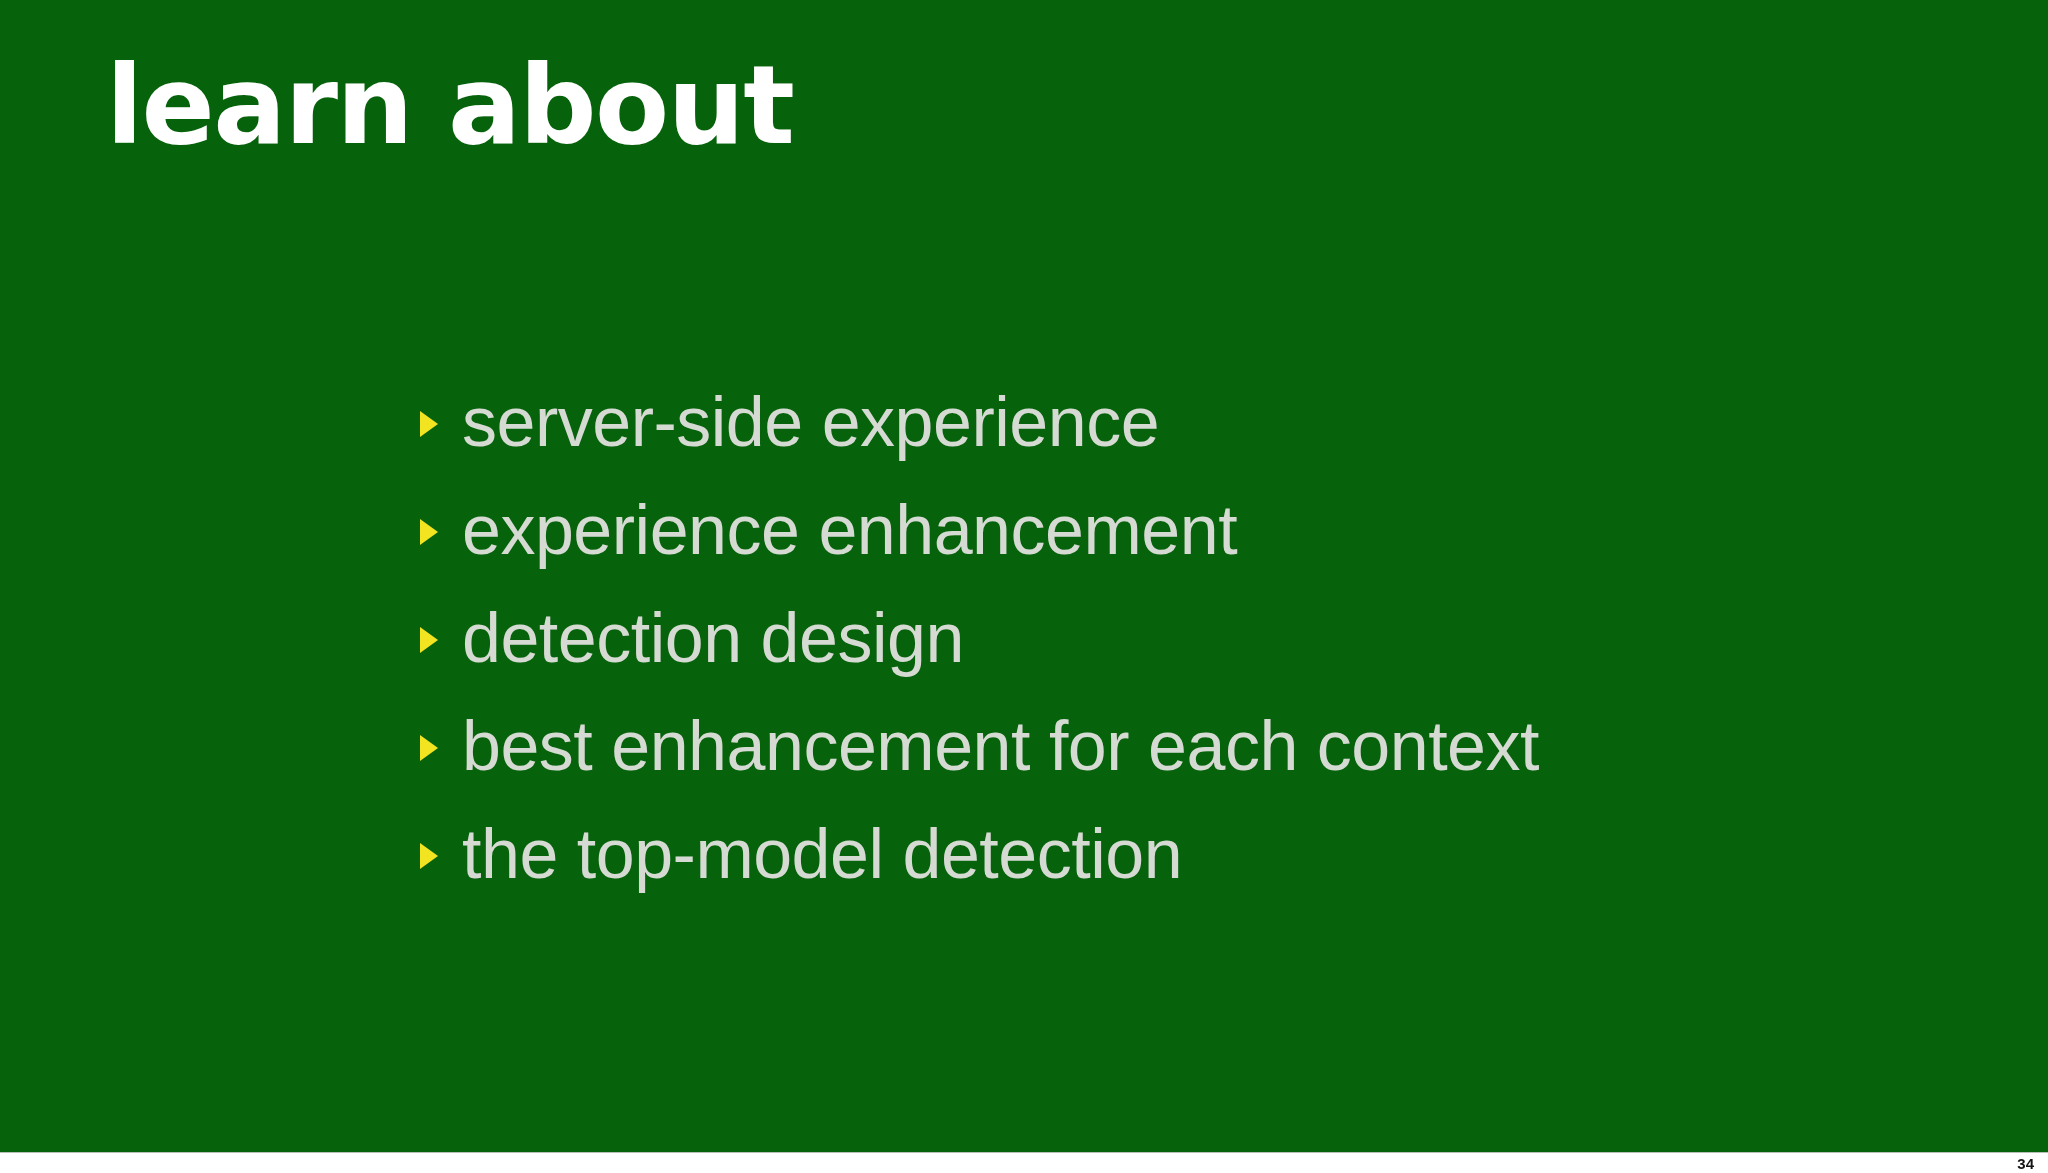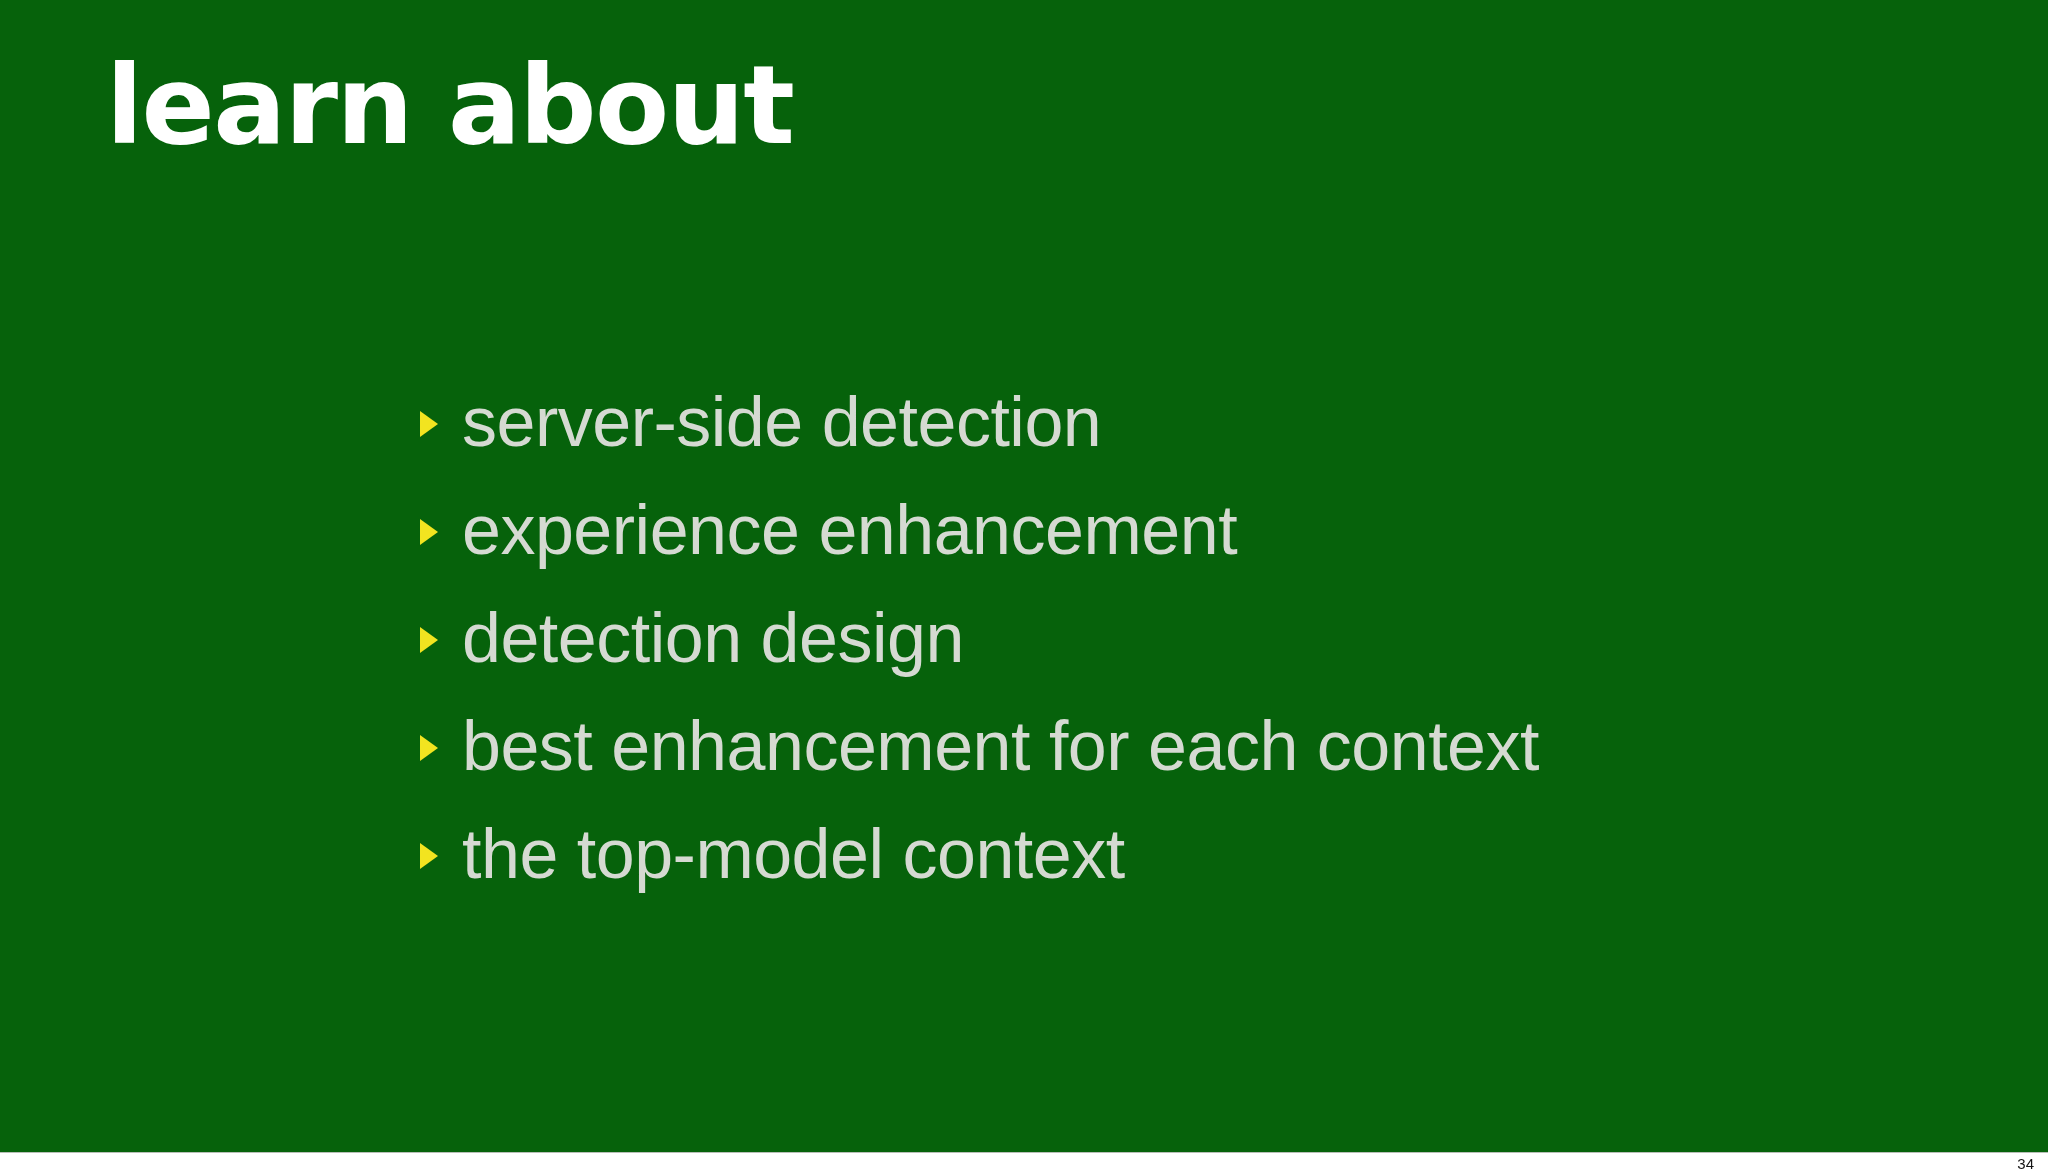--- a/index.html
+++ b/index.html
@@ -105,21 +105,21 @@
     box-sizing: border-box;
   }
 
   .page-number {
     position: absolute;
     right: 14px;
     top: 2px;
     font-family: "Liberation Sans", sans-serif;
     font-size: 15px;
     line-height: 18px;
-    font-weight: 400;
+    font-weight: 700;
     color: #141414;
     text-align: right;
   }
 </style>
 </head>
 <body>
 
 <div id="slide-root">
 
   <div class="slide-canvas">
@@ -127,21 +127,21 @@
     <h1 class="slide-title">learn about</h1>
 
     <ul class="bullet-list">
 
       <li class="bullet-item">
         <span class="bullet-marker">
           <svg width="22" height="30" viewBox="0 0 22 30" aria-hidden="true">
             <polygon points="2,2 20,15 2,28" fill="#f2e420"></polygon>
           </svg>
         </span>
-        <span class="bullet-text">server-side detection</span>
+        <span class="bullet-text">server-side experience</span>
       </li>
 
       <li class="bullet-item">
         <span class="bullet-marker">
           <svg width="22" height="30" viewBox="0 0 22 30" aria-hidden="true">
             <polygon points="2,2 20,15 2,28" fill="#f2e420"></polygon>
           </svg>
         </span>
         <span class="bullet-text">experience enhancement</span>
       </li>
@@ -163,21 +163,21 @@
         </span>
         <span class="bullet-text">best enhancement for each context</span>
       </li>
 
       <li class="bullet-item">
         <span class="bullet-marker">
           <svg width="22" height="30" viewBox="0 0 22 30" aria-hidden="true">
             <polygon points="2,2 20,15 2,28" fill="#f2e420"></polygon>
           </svg>
         </span>
-        <span class="bullet-text">the top-model context</span>
+        <span class="bullet-text">the top-model detection</span>
       </li>
 
     </ul>
 
   </div>
 
   <div class="slide-footer">
     <span class="page-number">34</span>
   </div>
 

